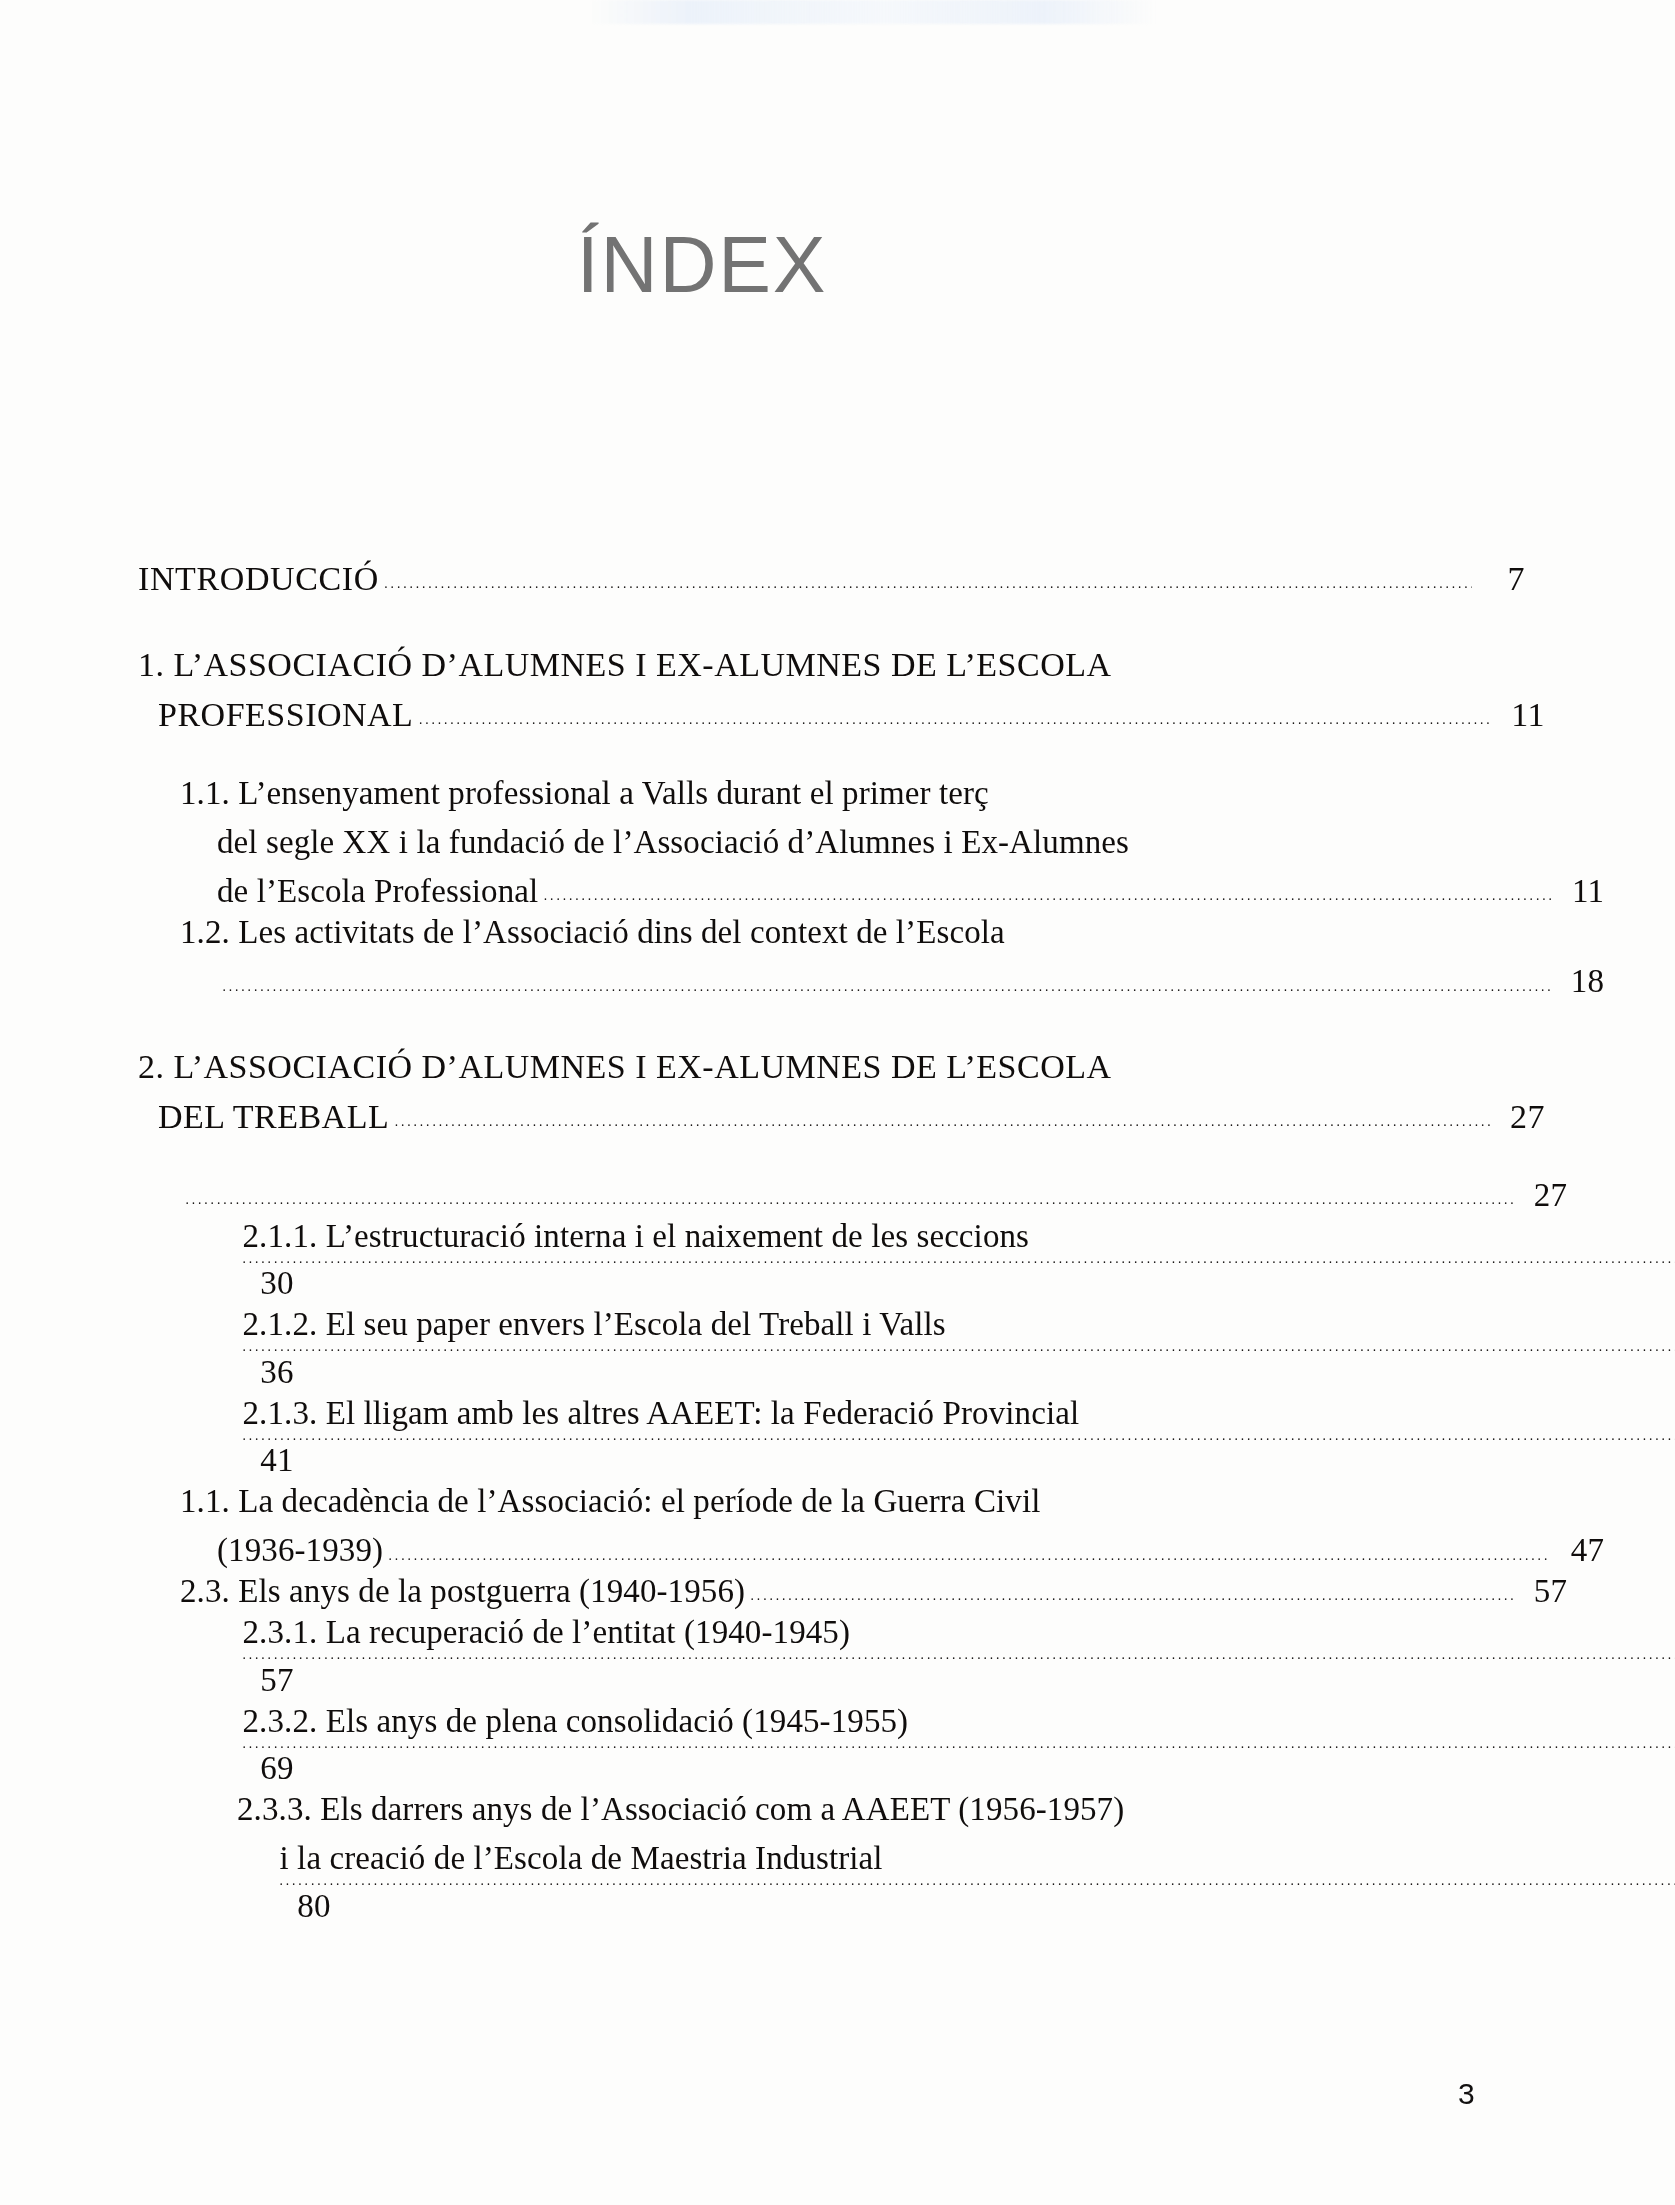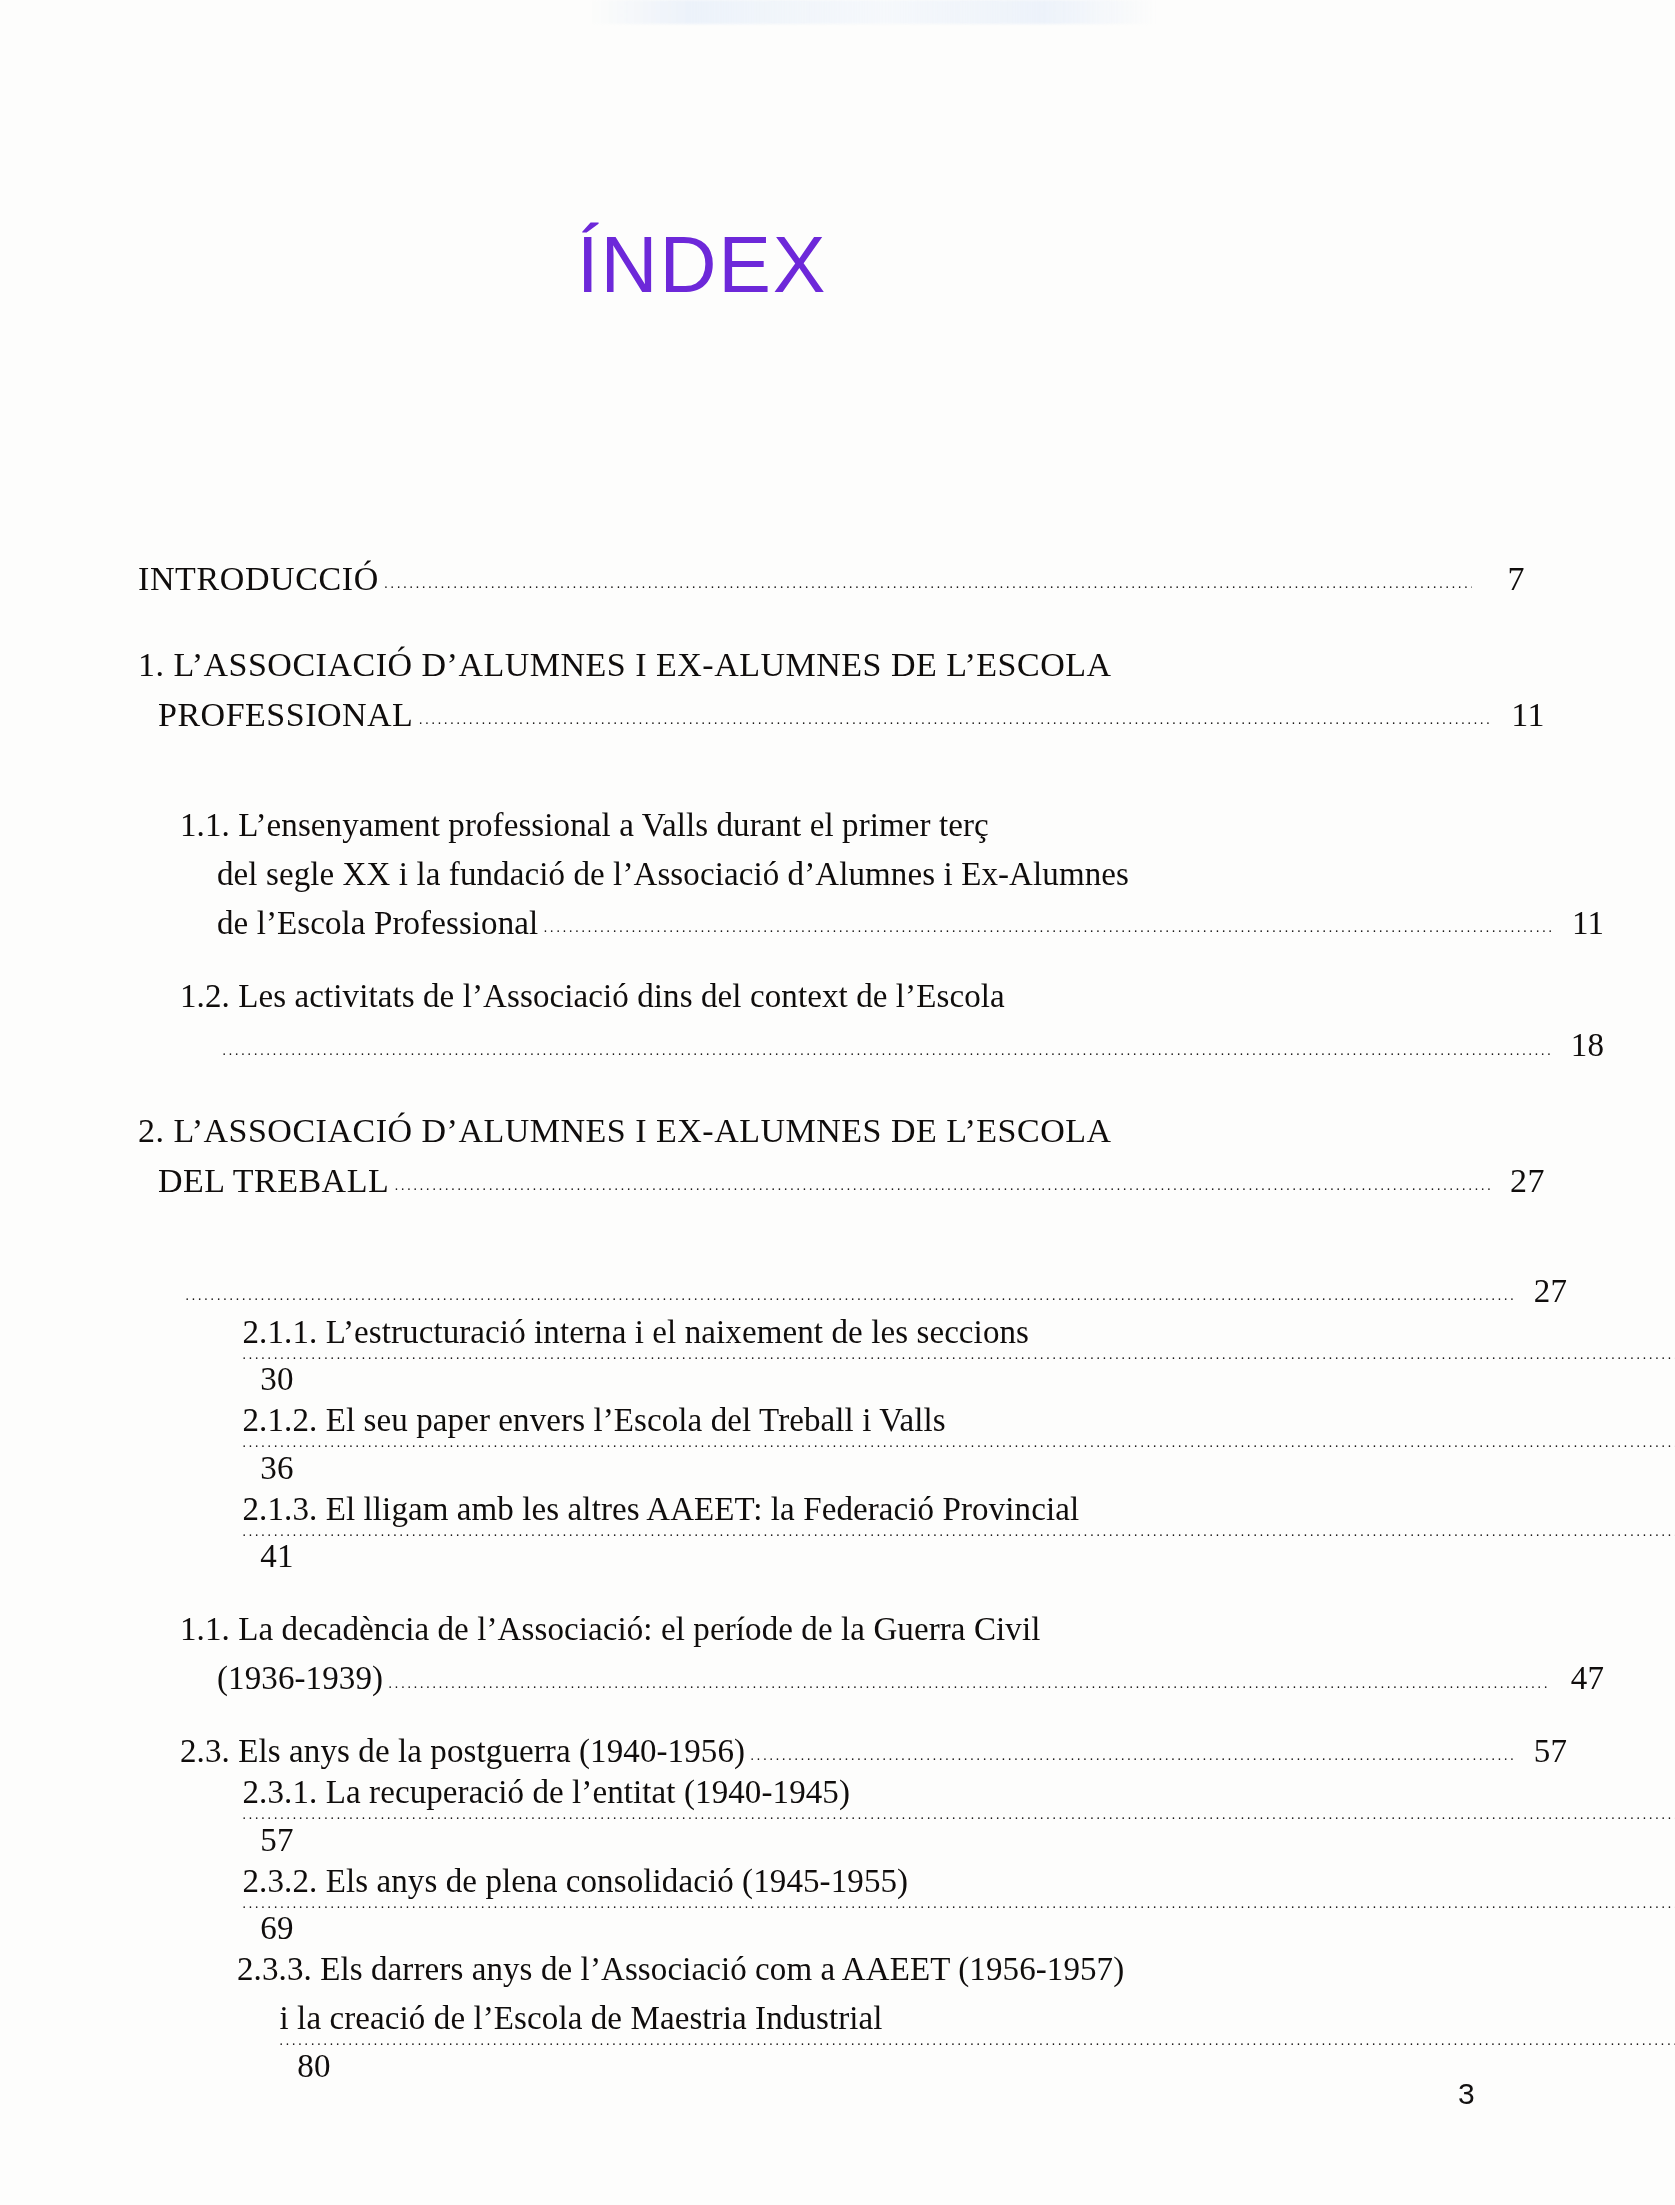--- a/index.html
+++ b/index.html
@@ -37,21 +37,21 @@
   .page-title {
     position: absolute;
     top: 219px;
     left: 0;
     width: 1404px;
     text-align: center;
     font-family: "Liberation Sans", "DejaVu Sans", sans-serif;
     font-size: 79px;
     font-weight: 400;
     letter-spacing: 1.8px;
-    color: #6d28d9;
+    color: #737373;
   }
 
   .toc {
     position: absolute;
     top: 562px;
     left: 138px;
     width: 1387px;
   }
 
   .entry {
@@ -108,21 +108,21 @@
     letter-spacing: 0.5px;
   }
   .lvl-chapter .line { padding-left: 0; }
   .lvl-chapter .line.cont { padding-left: 20px; }
 
   .lvl-section .txt,
   .lvl-section .pnum {
     font-size: 33px;
     letter-spacing: 0.1px;
   }
-  .lvl-section .line { padding-left: 42px; margin-top: 32px; }
+  .lvl-section .line { padding-left: 42px; }
   .lvl-section .line.cont { padding-left: 79px; }
 
   .lvl-subsection .txt,
   .lvl-subsection .pnum {
     font-size: 33px;
     letter-spacing: 0.1px;
   }
   .lvl-subsection .line { padding-left: 99px; flex-direction: column; }
   .lvl-subsection .line.cont { padding-left: 136px; }
 

